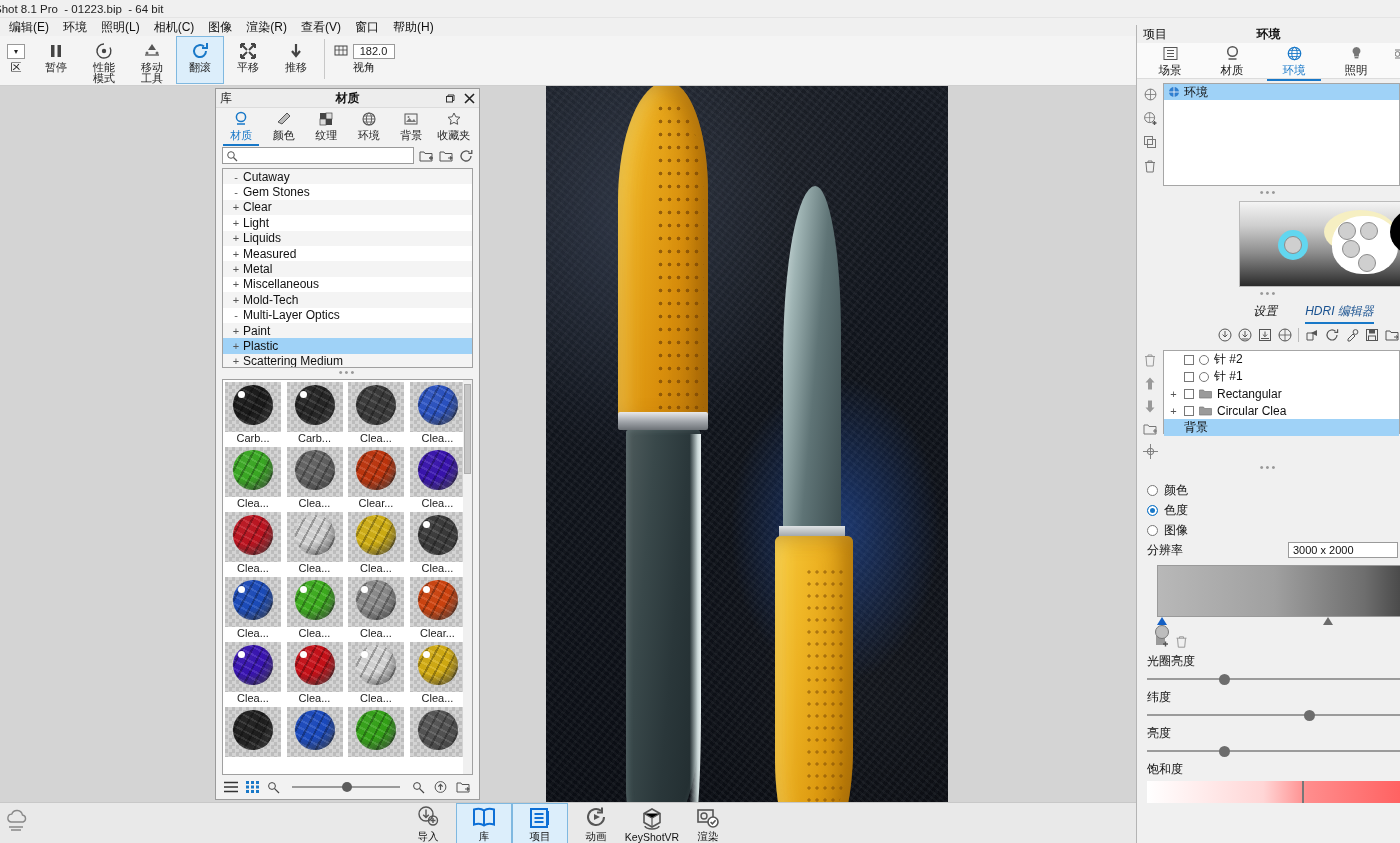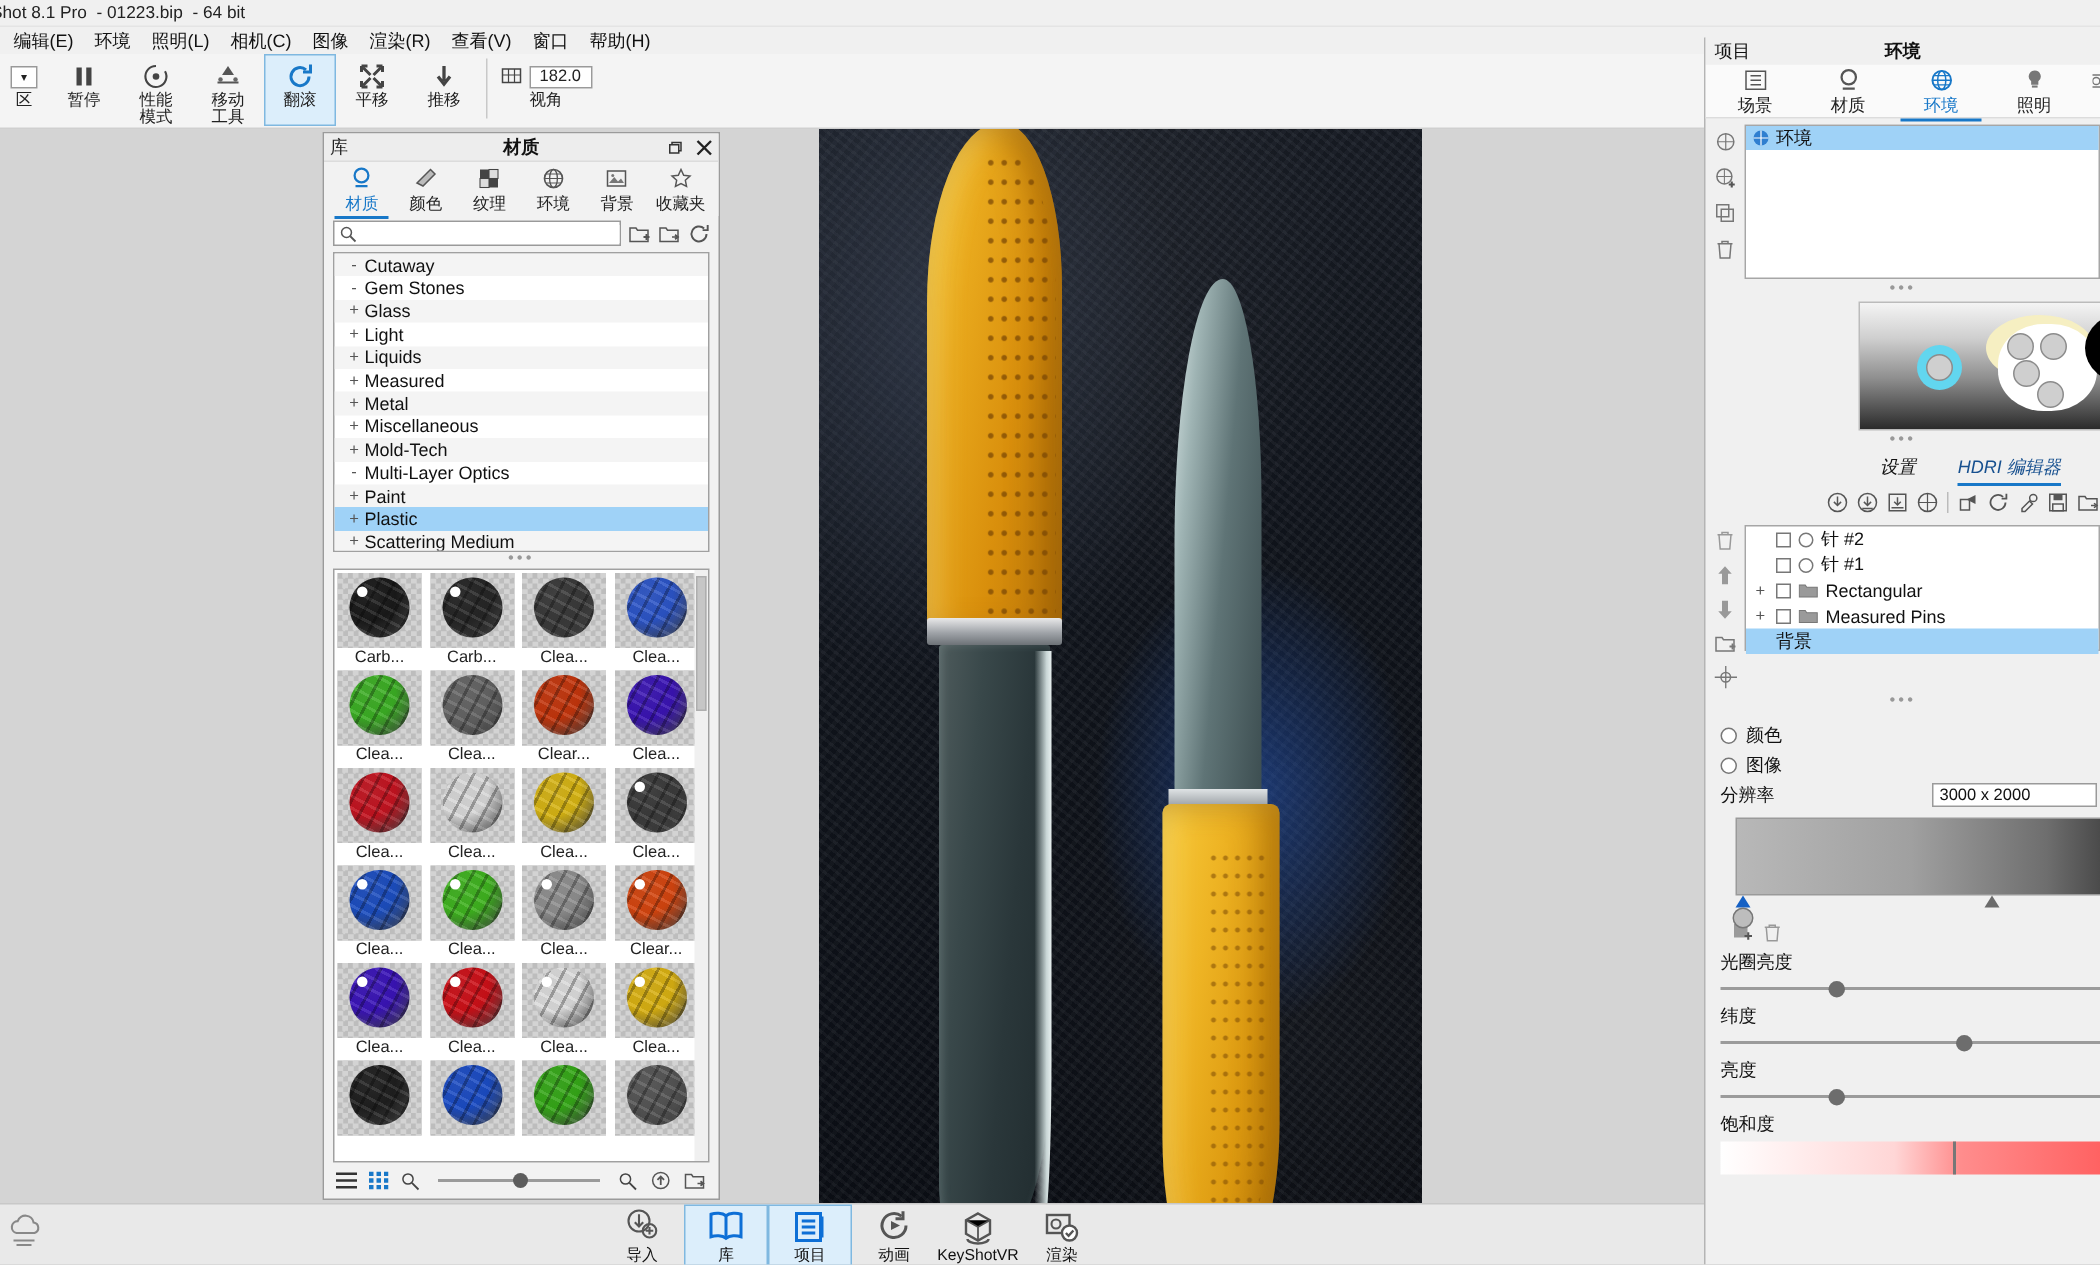--- a/index.html
+++ b/index.html
@@ -519,21 +519,21 @@
         <div class="tree-row">
           <span class="tw">-</span>
           <span>Cutaway</span>
         </div>
         <div class="tree-row">
           <span class="tw">-</span>
           <span>Gem Stones</span>
         </div>
         <div class="tree-row">
           <span class="tw">+</span>
-          <span>Glass</span>
+          <span>Clear</span>
         </div>
         <div class="tree-row">
           <span class="tw">+</span>
           <span>Light</span>
         </div>
         <div class="tree-row">
           <span class="tw">+</span>
           <span>Liquids</span>
         </div>
         <div class="tree-row">
@@ -1024,35 +1024,39 @@
               <span>Rectangular</span>
             </div>
             <div class="pr">
               <span class="tw" style="width: 11px;">+</span>
               <span class="cb"></span>
               <span class="folder">
                 <svg width="13" height="11" viewBox="0 0 13 11">
                   <path d="M.5 2h4l1 1.5h7V10H.5z" fill="#9a9a9a" stroke="#777" stroke-width=".7"></path>
                 </svg>
               </span>
-              <span>Measured Pins</span>
+              <span>Circular Clea</span>
             </div>
             <div class="pr sel">
               <span class="tw" style="width: 11px;"></span>
               <span>背景</span>
             </div>
           </div>
       </div>
 
       <div class="dots3" style="margin-top:4px">•••</div>
 
       <div class="radios" id="bgmodes">
           <div class="rrow">
             <span class="rdot"></span>
             <span>颜色</span>
+          </div>
+          <div class="rrow">
+            <span class="rdot on"></span>
+            <span>色度</span>
           </div>
           <div class="rrow">
             <span class="rdot"></span>
             <span>图像</span>
           </div>
         </div>
 
       <div class="resrow">
         <span class="lbl">分辨率</span>
         <span class="resfield">3000 x 2000</span>

